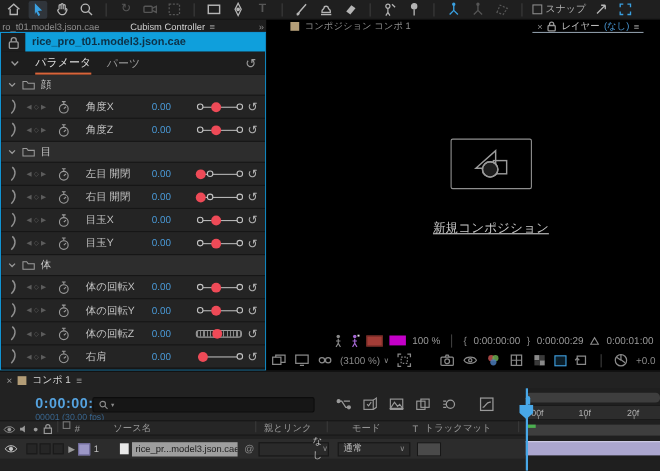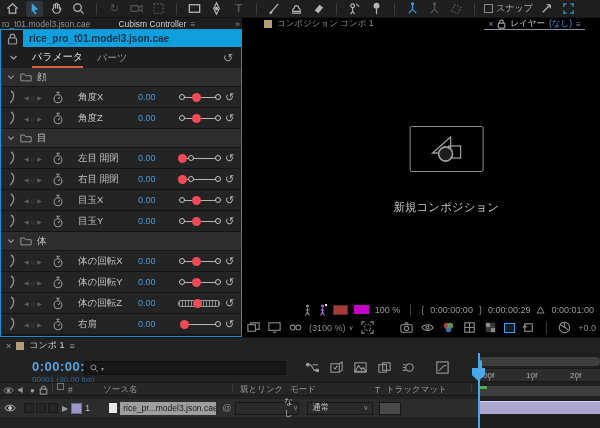--- a/index.html
+++ b/index.html
@@ -60,21 +60,21 @@
 
   
   .viewer { flex:1; background:#000000; display:flex; flex-direction:column; position:relative; }
   .vtabbar { height:12px; display:flex; align-items:center; font-size:8.5px; color:#8f8f8f; gap:5px; padding:0 8px; }
   .ltabgrp { display:flex; align-items:center; gap:4px; border-bottom:1px solid #8a97a3; height:100%; padding:0 4px; }
   .compsq { width:8px; height:8px; background:#b39d77; }
   .stage { flex:1; position:relative; }
   .newcomp { position:absolute; left:50%; top:96px; transform:translateX(-26%); text-align:center; }
   .newcomp .frame { width:74px; height:46px; border:1px solid #8f8f8f; border-radius:2px; margin:0 auto 28px auto;
       display:flex; align-items:center; justify-content:center; }
-  .newcomp .lbl { font-size:11.5px; color:#c8c8c8; white-space:nowrap; }
+  .newcomp .lbl { font-size:11.5px; color:#c8c8c8; white-space:nowrap;text-decoration:underline; }
   .vfoot { height:17px; display:flex; align-items:center; font-size:9px; color:#9a9a9a; gap:6px; padding:0 6px; }
   .vfoot2 { height:19px; display:flex; align-items:center; font-size:9px; color:#8a8a8a; gap:6px; padding:0 4px; }
   .swatch { width:15px; height:9px; background:#c400c8; }
   .bluebox { width:11px; height:10px; border:1px solid #3f9fdf; background:rgba(63,159,223,.18); }
   .vgap { flex:1; }
 
   
   .timeline { height:91px; background:#222222; border-top:1px solid #101010; position:relative; }
   .ttabs { height:15px; display:flex; align-items:center; gap:5px; padding:0 6px; font-size:9px; color:#9a9a9a; }
   .ttabs .on { color:#d6d6d6; }
@@ -694,21 +694,21 @@
             <path d="M3.2 5V3.5a2.3 2.3 0 0 1 4.6 0V5"></path>
           </svg>
         </span>
       <span class="colabs" style="left:52px;width:1px;height:10px;background:#3a3a3a;"></span>
       <span class="colabs" style="left:57px;width:7px;height:7px;border:1px solid #777;"></span>
       <span class="colabs" style="left:68px;">#</span>
       <span class="colabs" style="left:103px;">ソース名</span>
       <span class="colabs" style="left:232px;width:1px;height:10px;background:#3a3a3a;"></span>
       <span class="colabs" style="left:240px;">親とリンク</span>
       <span class="colabs" style="left:297px;width:1px;height:10px;background:#3a3a3a;"></span>
-      <span class="colabs" style="left:290px;">モード</span>
+      <span class="colabs" style="left:320px;">モード</span>
       <span class="colabs" style="left:375px;">T</span>
       <span class="colabs" style="left:386px;">トラックマット</span>
       <span class="colabs" style="left:471px;width:1px;height:10px;background:#3a3a3a;"></span>
     </div>
 
     <div class="lrow">
       <span style="margin-left:4px;">
         <svg width="12" height="10" viewBox="0 0 16 12" fill="none" stroke="#c8c8c8" stroke-width="1.2">
             <path d="M1 6c3-5 11-5 14 0-3 5-11 5-14 0z"></path>
             <circle cx="8" cy="6" r="2" fill="#c8c8c8"></circle>

